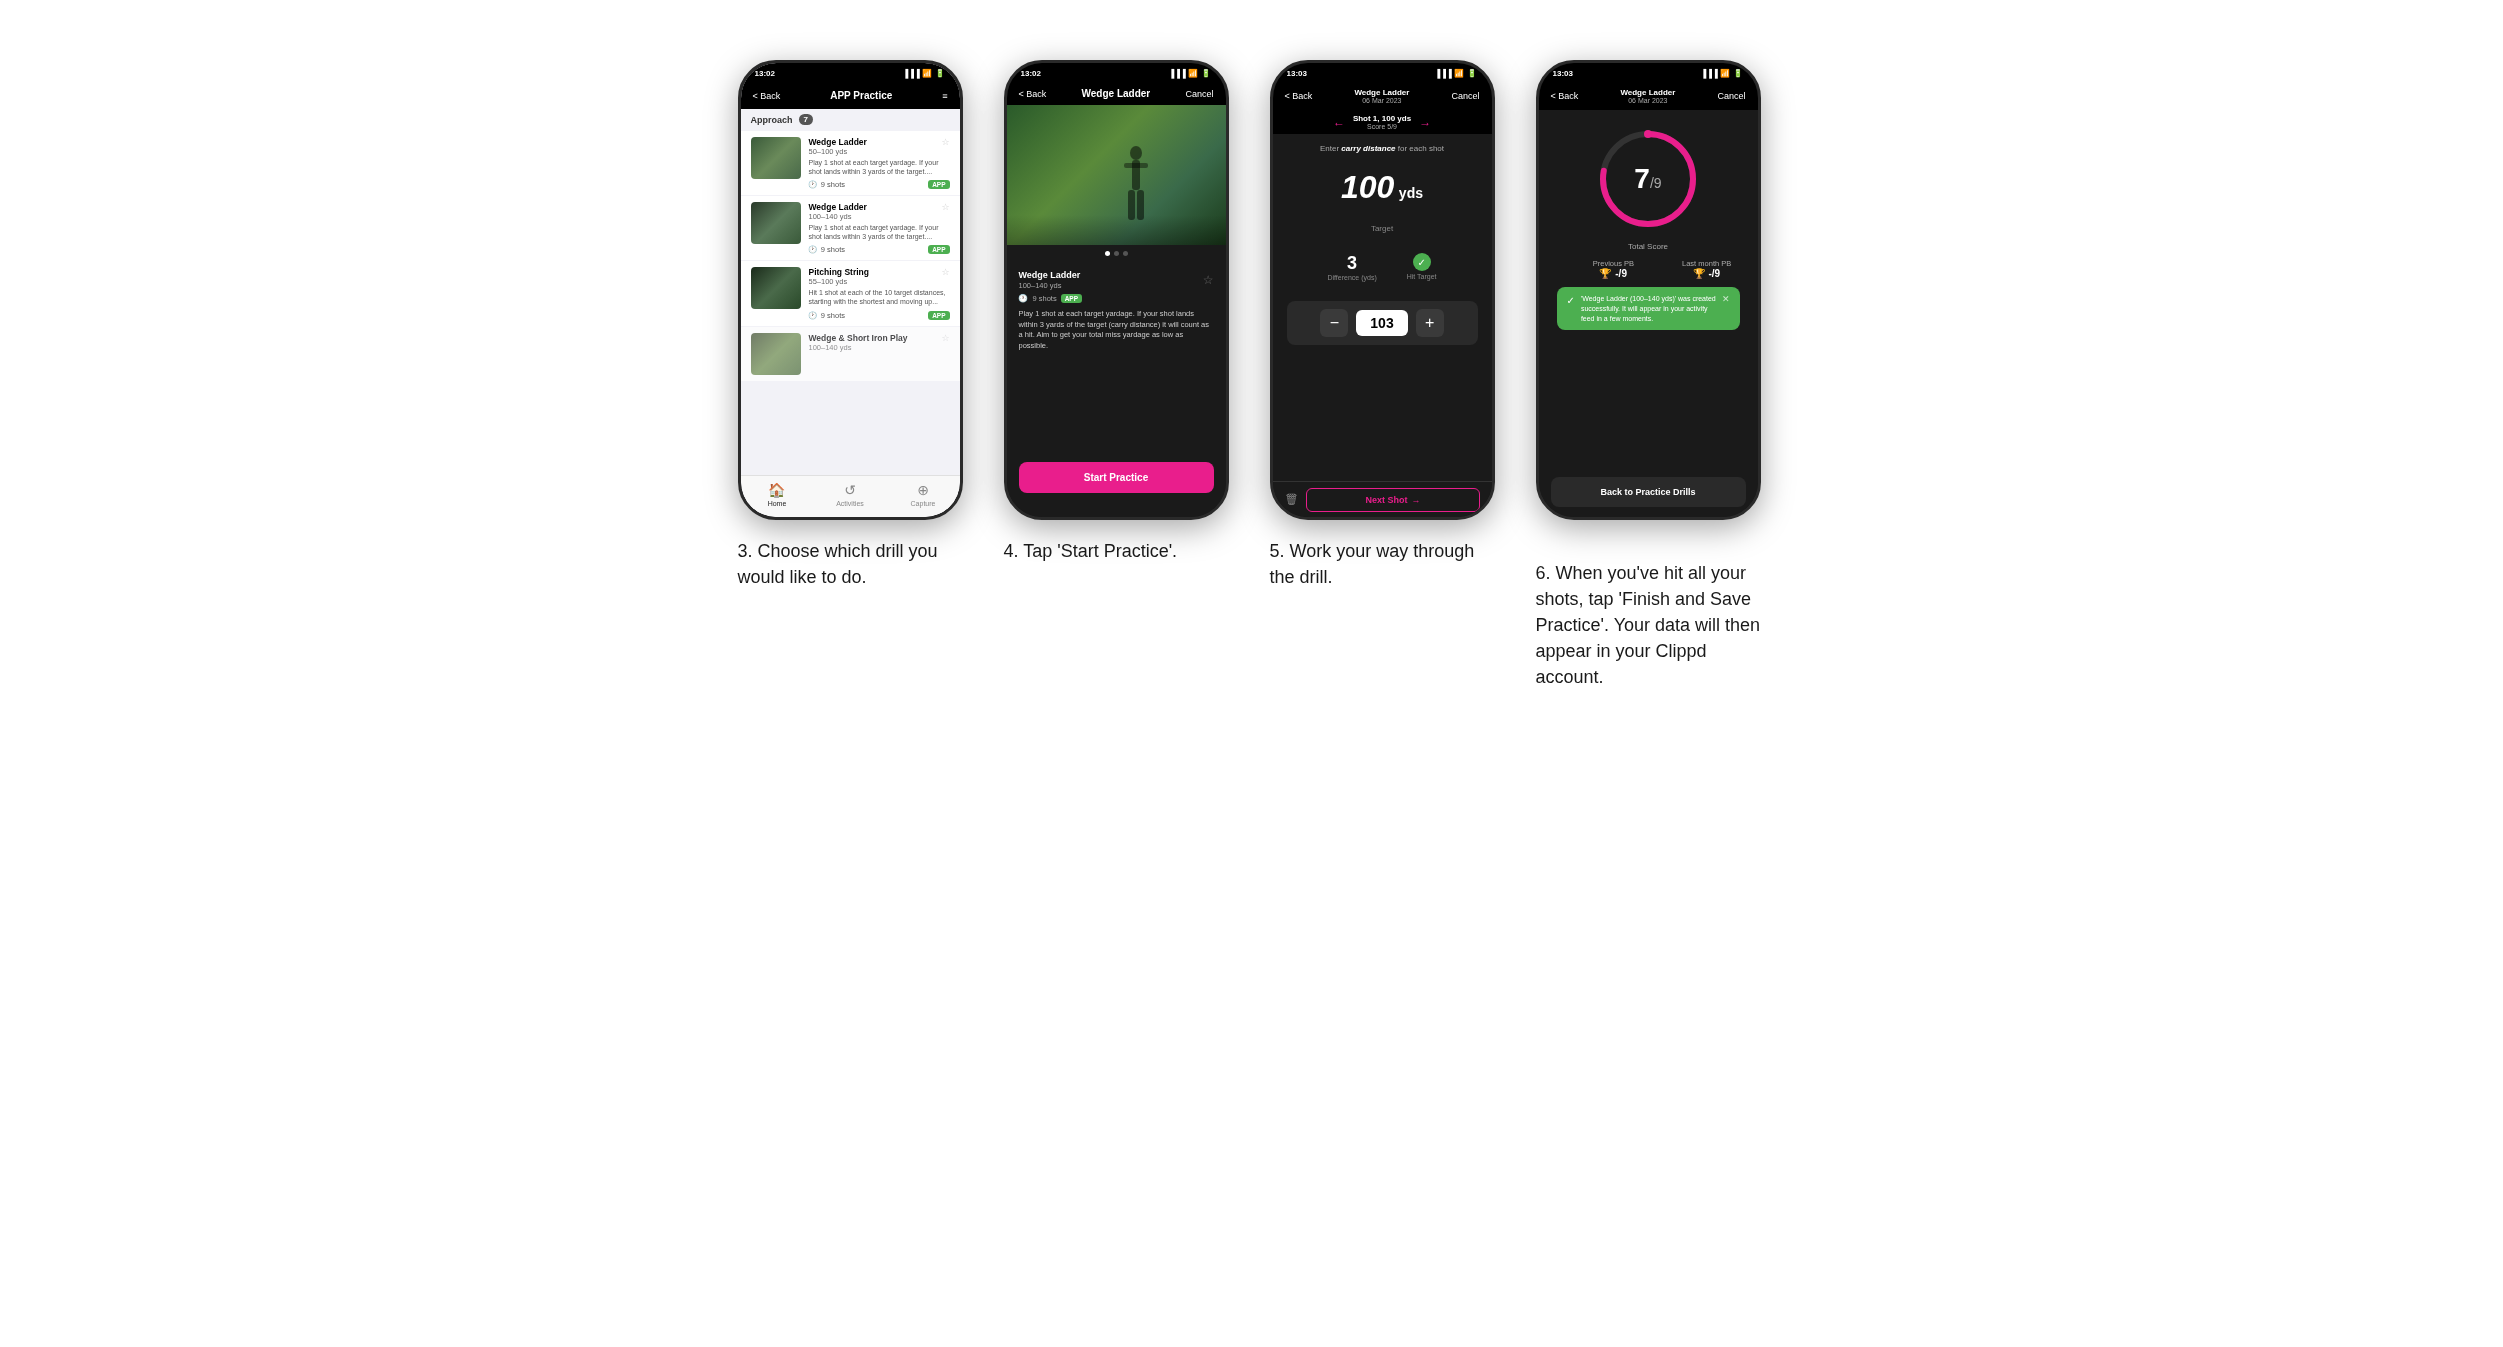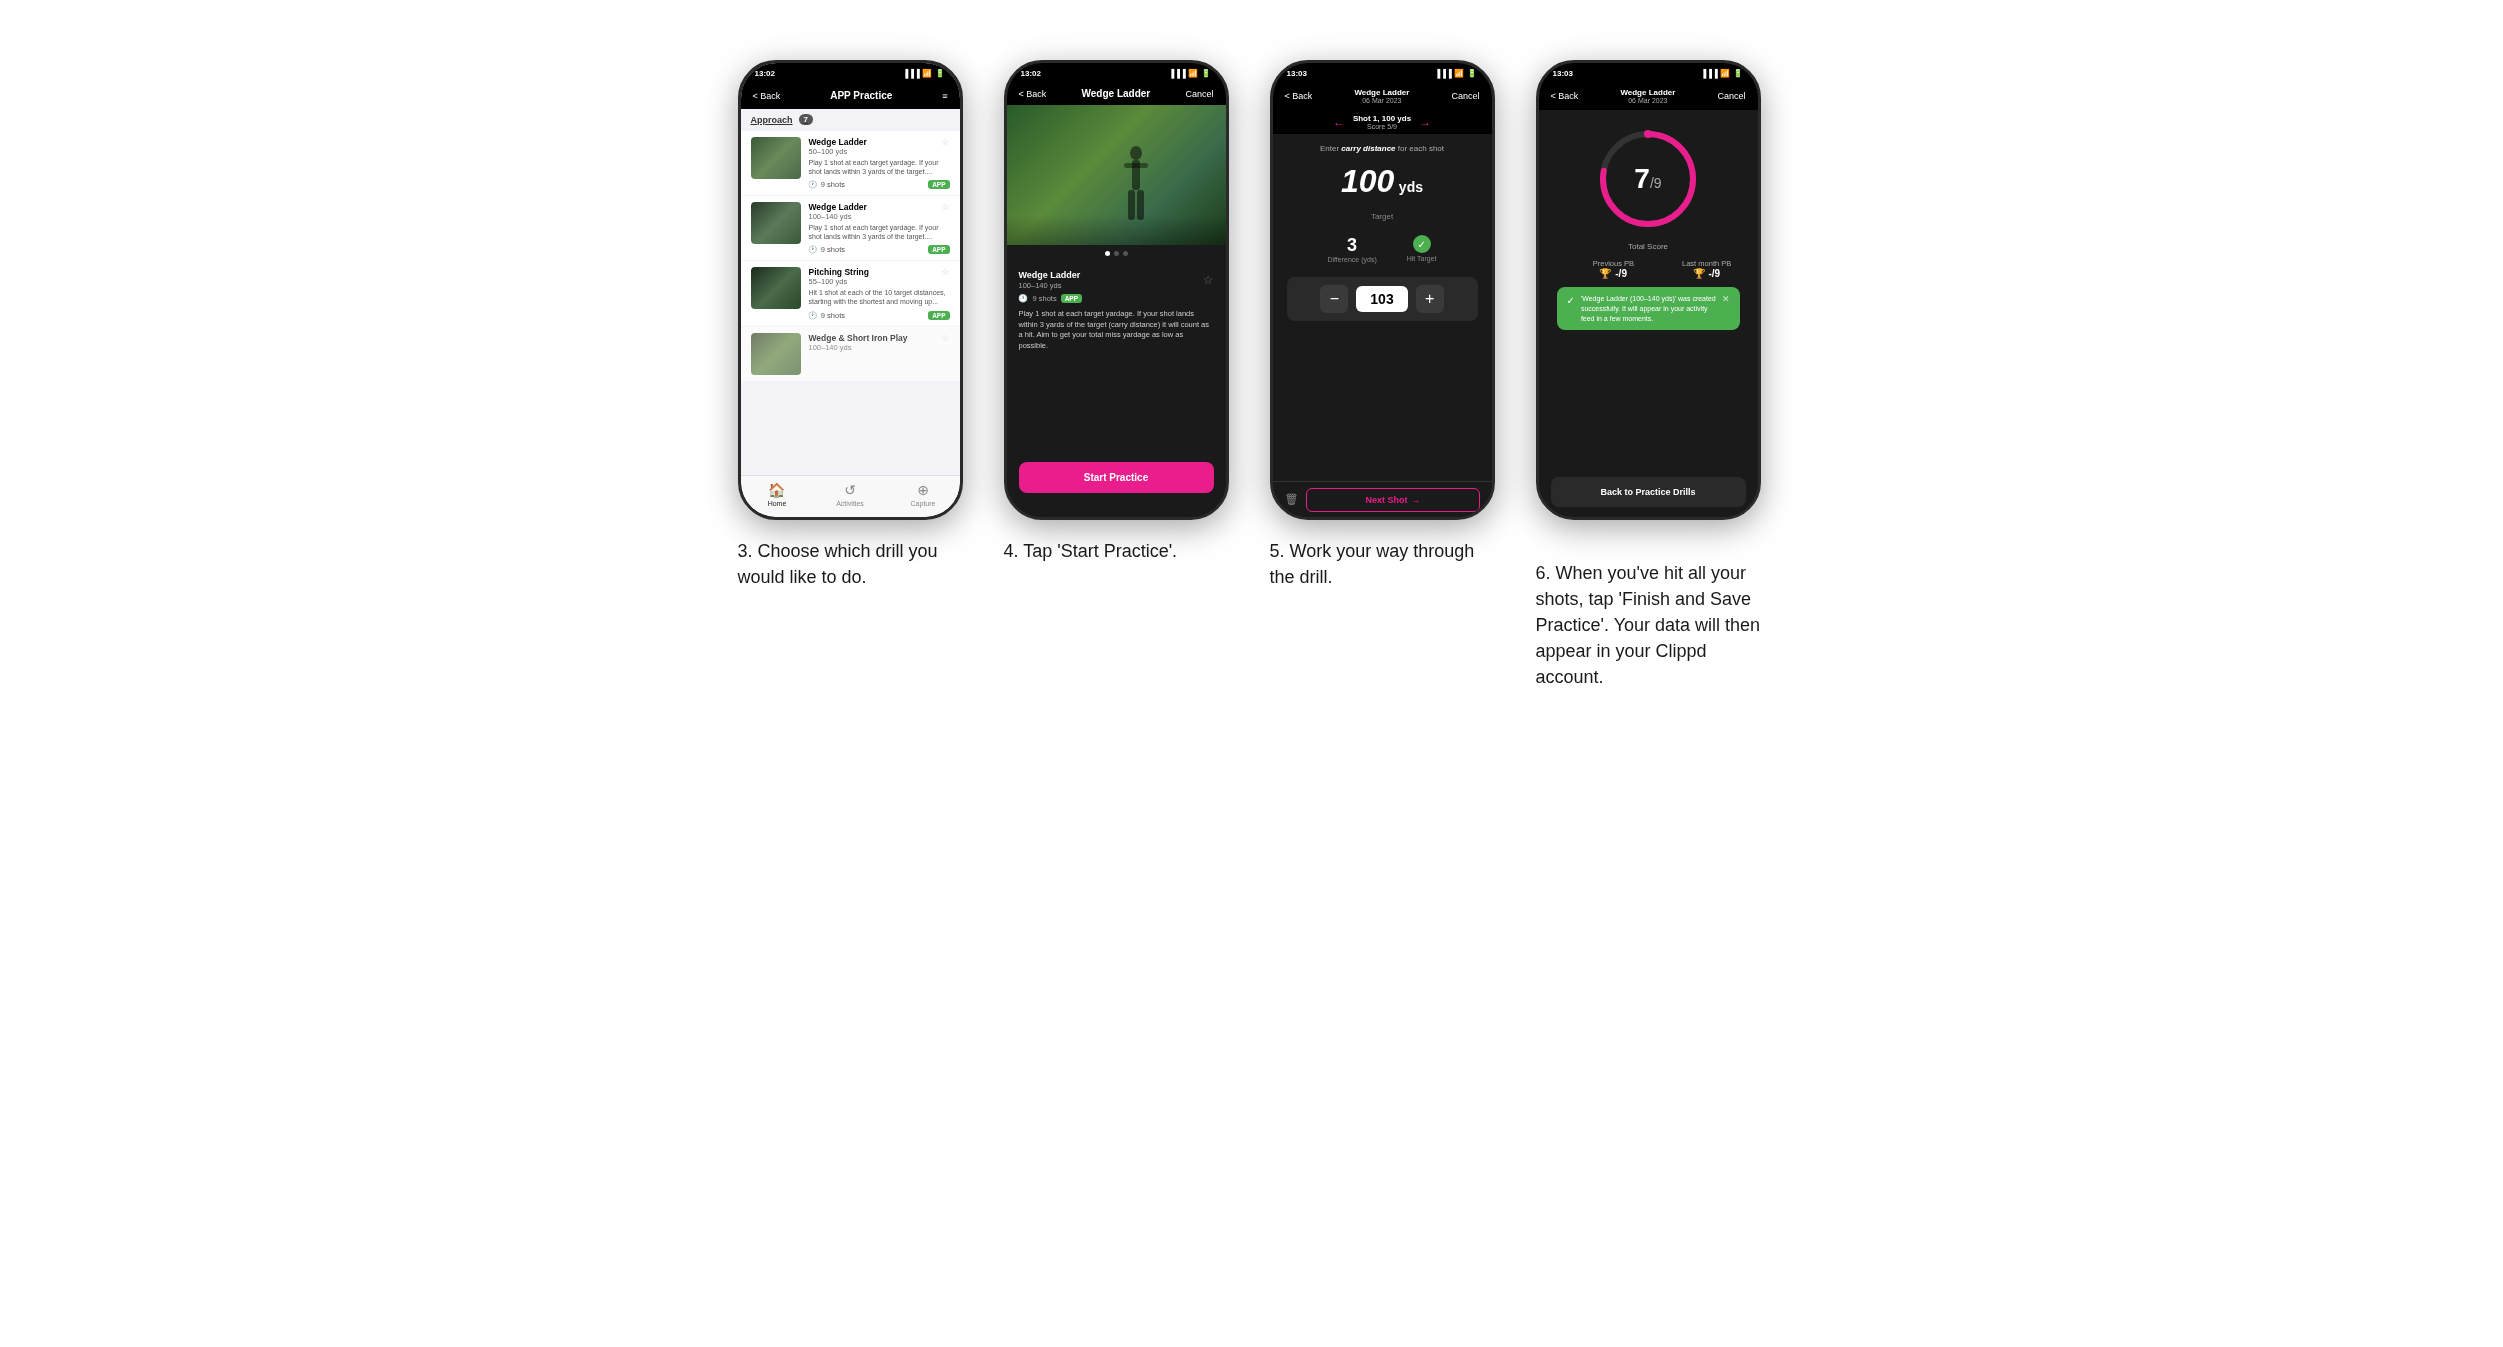--- a/index.html
+++ b/index.html
@@ -89,21 +89,21 @@
     .p1-screen { background: #f2f2f7; }
     .p1-header {
       background: #000;
       padding: 8px 12px;
       display: flex; align-items: center; justify-content: space-between;
     }
     .p1-section-label {
       background: #f2f2f7;
       padding: 5px 10px;
       display: flex; align-items: center; gap: 6px;
-      font-size: 9px; font-weight: 600; color: #333; text-decoration: underline;
+      font-size: 9px; font-weight: 600; color: #333;
     }
     .p1-section-badge {
       background: #555; color: #fff; border-radius: 8px;
       padding: 1px 5px; font-size: 8px;
     }
     .p1-list { flex: 1; overflow: hidden; }
     .p1-item {
       background: #fff;
       margin: 1px 0;
       padding: 6px 10px;
@@ -196,21 +196,21 @@
     .p3-sub-nav {
       background: #000;
       display: flex; align-items: center; justify-content: center;
       padding: 4px 12px;
       gap: 8px;
     }
     .p3-arrow { color: #e91e8c; font-size: 12px; }
     .p3-shot-info { text-align: center; }
     .p3-shot-label { font-size: 8px; font-weight: 600; color: #fff; }
     .p3-score { font-size: 7px; color: #aaa; }
-    .p3-body { flex: 1; padding: 10px 14px; display: flex; flex-direction: column; gap: 10px; }
+    .p3-body { flex: 1; padding: 10px 14px; display: flex; flex-direction: column; gap: 16px; }
     .p3-instruction { font-size: 8px; color: #aaa; text-align: center; }
     .p3-instruction span { font-weight: 700; color: #fff; font-style: italic; }
     .p3-target-yds { text-align: center; }
     .p3-yds-val { font-size: 32px; font-weight: 800; color: #fff; display: inline; font-style: italic; }
     .p3-yds-unit { font-size: 14px; font-weight: 600; color: #fff; }
     .p3-target-label { font-size: 8px; color: #888; text-align: center; margin-top: 2px; }
     .p3-stats { display: flex; justify-content: center; gap: 30px; margin: 4px 0; }
     .p3-stat { text-align: center; }
     .p3-stat-val { font-size: 18px; font-weight: 700; color: #fff; }
     .p3-stat-label { font-size: 7px; color: #888; }

